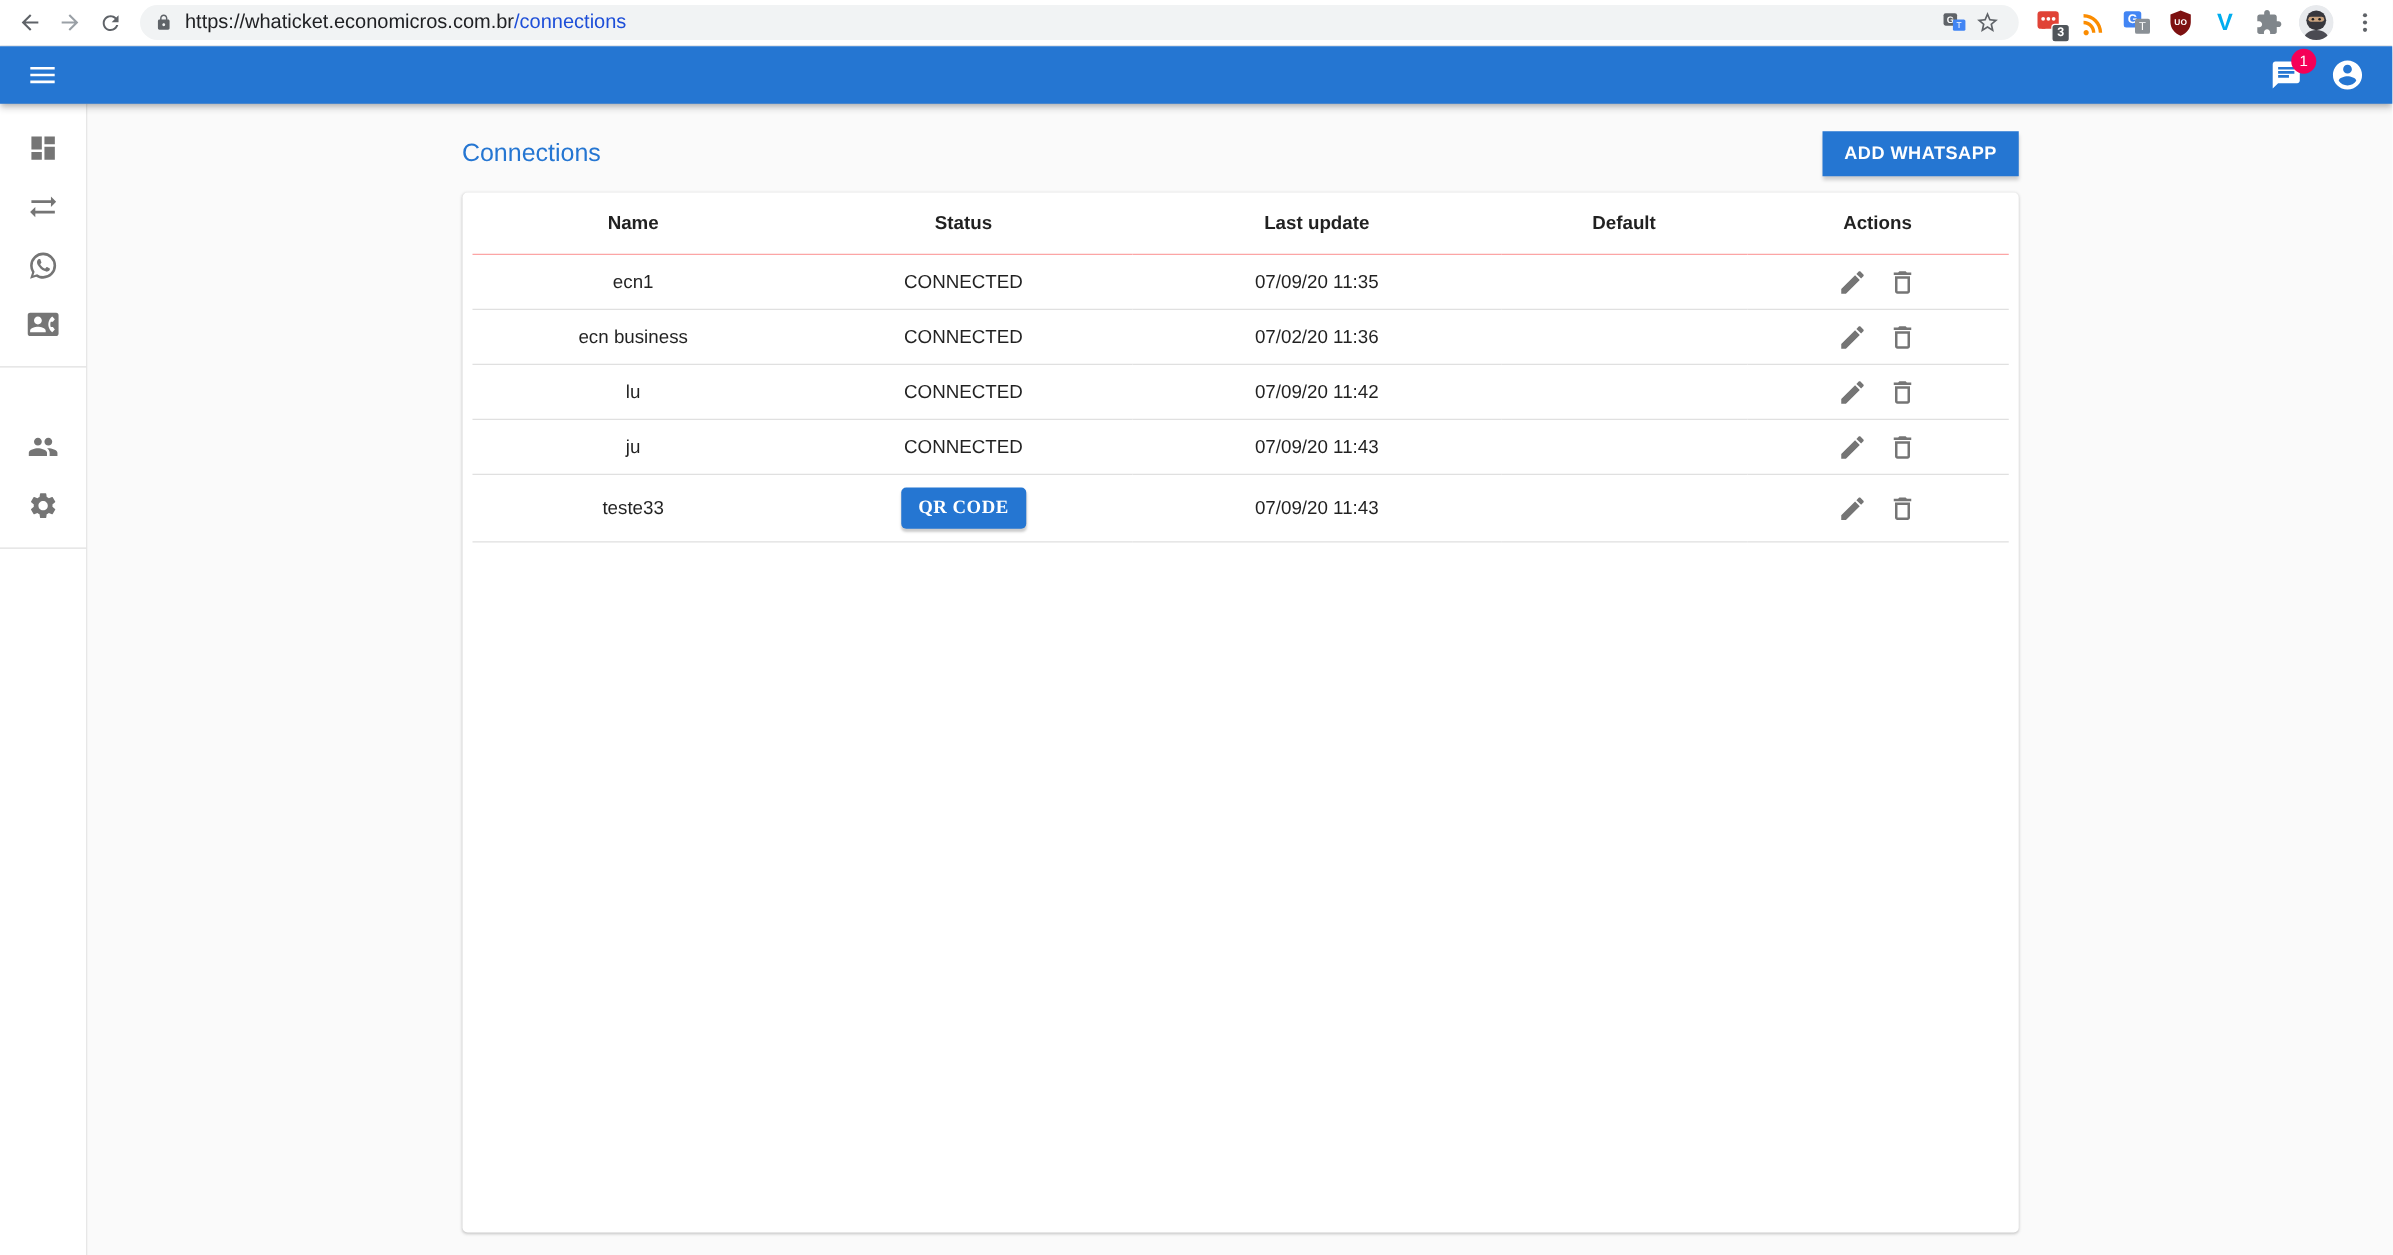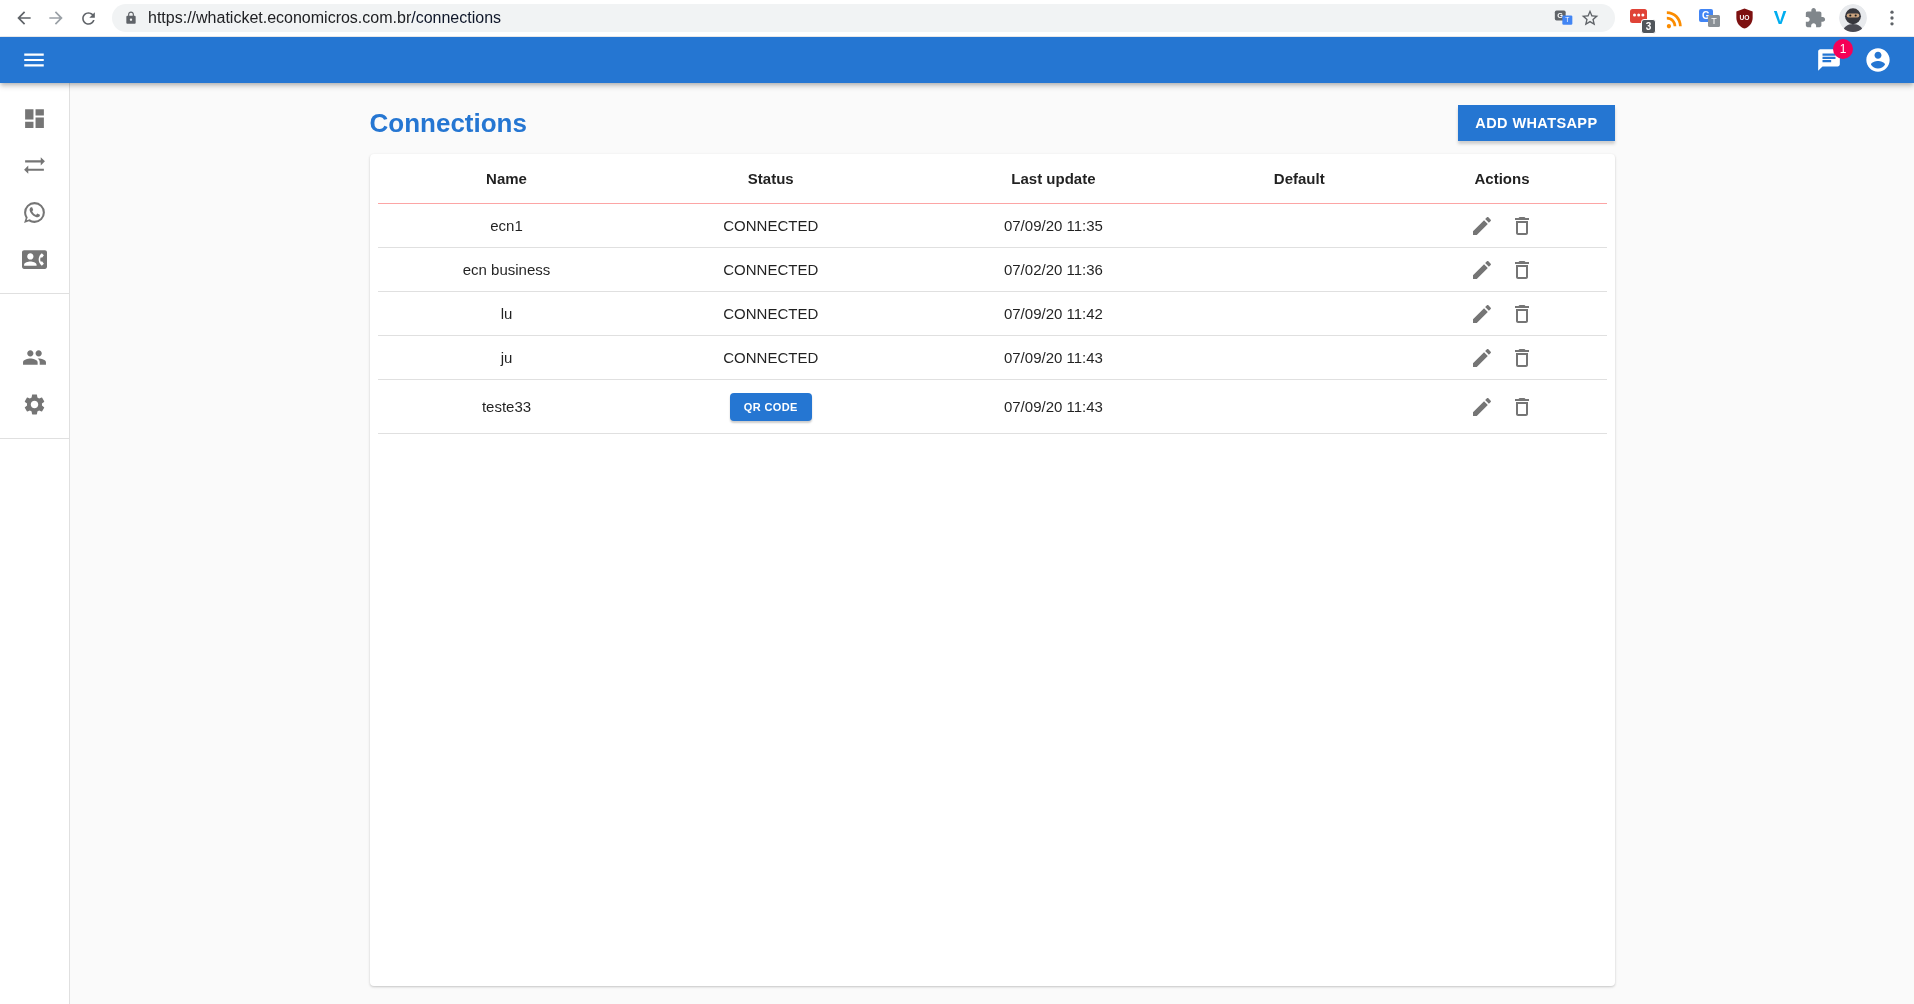--- a/index.html
+++ b/index.html
@@ -8,21 +8,21 @@
     font-family:"Liberation Sans","DejaVu Sans",sans-serif;
     -webkit-font-smoothing:antialiased;
   }
   svg{display:block;}
 
   
   .toolbar{height:37px;background:#ffffff;display:flex;align-items:center;padding:0 8px;border-bottom:1px solid #e8eaed;box-sizing:border-box;}
   .nav-btn{width:32px;height:32px;border-radius:50%;display:flex;align-items:center;justify-content:center;cursor:pointer;flex:0 0 auto;}
   .omnibox{flex:1;height:28px;background:#f1f3f4;border-radius:14px;display:flex;align-items:center;padding:0 12px;margin:0 8px;min-width:0;cursor:text;}
   .omnibox .url{font-size:16px;color:#202124;white-space:nowrap;margin-left:10px;}
-  .omnibox .url .path{color:#0f172a;}
+  .omnibox .url .path{color:#1d4ed8;}
   .omni-spacer{flex:1;}
   .omni-icon{width:26px;height:26px;display:flex;align-items:center;justify-content:center;cursor:pointer;flex:0 0 auto;}
   .ext-area{display:flex;align-items:center;gap:6px;padding-left:2px;}
   .ext-btn{width:29px;height:29px;display:flex;align-items:center;justify-content:center;cursor:pointer;position:relative;flex:0 0 auto;}
   .ext-badge{position:absolute;right:-2px;bottom:-1px;background:#50555a;color:#fff;font-size:10px;line-height:13px;min-width:13px;text-align:center;border-radius:3px;border:1px solid #fff;font-weight:700;}
   .avatar-btn{width:28px;height:28px;border-radius:50%;overflow:hidden;margin:0 4px;cursor:pointer;flex:0 0 auto;}
 
   
   .appbar{height:46px;background:#2576d2;display:flex;align-items:center;padding:0 22px 0 17px;box-shadow:0 2px 4px -1px rgba(0,0,0,.2),0 4px 5px 0 rgba(0,0,0,.14);position:relative;z-index:6;box-sizing:border-box;}
   .appbar .burger{width:34px;height:34px;display:flex;align-items:center;justify-content:center;cursor:pointer;color:#fff;}
@@ -32,32 +32,32 @@
 
   
   .main-row{display:flex;height:921px;}
   .sidebar{width:70px;background:#fff;border-right:1px solid #e0e0e0;box-sizing:border-box;padding-top:12px;flex:0 0 auto;}
   .side-item{height:47px;display:flex;align-items:center;justify-content:center;color:#757575;cursor:pointer;}
   .side-divider{border-top:1px solid #e0e0e0;margin-top:10px;}
   .side-gap{height:40px;}
   .content{flex:1;background:#fafafa;padding-top:22px;box-sizing:border-box;min-width:0;}
 
   .page-header{width:1245px;margin:0 auto 13px;display:flex;align-items:center;justify-content:space-between;}
-  .page-title{font-size:26px;font-weight:700;color:#2576d2;}
+  .page-title{font-size:20px;font-weight:400;color:#2576d2;}
   .add-btn{background:#2576d2;color:#fff;border:none;border-radius:0;font-family:inherit;font-size:14.5px;font-weight:700;letter-spacing:.4px;padding:10px 17px;box-shadow:0 3px 3px rgba(0,0,0,.18);cursor:pointer;}
 
   .card{width:1245px;height:832px;margin:0 auto;background:#fff;border-radius:4px;box-shadow:0 1px 3px rgba(0,0,0,.12),0 1px 2px rgba(0,0,0,.10);padding:0 8px;box-sizing:border-box;}
   table.conn{width:100%;border-collapse:collapse;table-layout:fixed;}
   .conn th{height:49px;font-size:15px;font-weight:700;color:rgba(0,0,0,.87);text-align:center;border-bottom:1px solid #fca5a5;padding:0;}
   .conn td{height:43px;font-size:15px;font-weight:400;color:rgba(0,0,0,.87);text-align:center;border-bottom:1px solid #e0e0e0;padding:0;}
   .conn tr.qr-row td{height:53px;}
   .col-name{width:21%;}.col-status{width:22%;}.col-update{width:24%;}.col-default{width:16%;}.col-actions{width:17%;}
   .check-wrap{display:inline-flex;vertical-align:middle;}
   .action-btn{display:inline-flex;color:#757575;cursor:pointer;margin:0 6px;vertical-align:middle;}
-  .qr-btn{background:#2576d2;color:#fff;border:none;border-radius:4px;font-family:Liberation Sans, sans-serif;font-size:11px;font-weight:700;letter-spacing:.4px;padding:8px 14px;box-shadow:0 2px 2px rgba(0,0,0,.2);cursor:pointer;}
+  .qr-btn{background:#2576d2;color:#fff;border:none;border-radius:4px;font-family:Liberation Serif, serif;font-size:15px;font-weight:700;letter-spacing:.4px;padding:8px 14px;box-shadow:0 2px 2px rgba(0,0,0,.2);cursor:pointer;}
 </style>
 </head>
 <body>
 
 <div class="toolbar">
   <div class="nav-btn">
     <span>
         <svg width="20" height="20" viewBox="0 0 24 24" fill="#5f6368">
           <path d="M20 11H7.83l5.59-5.59L12 4l-8 8 8 8 1.41-1.41L7.83 13H20v-2z"></path>
         </svg>

